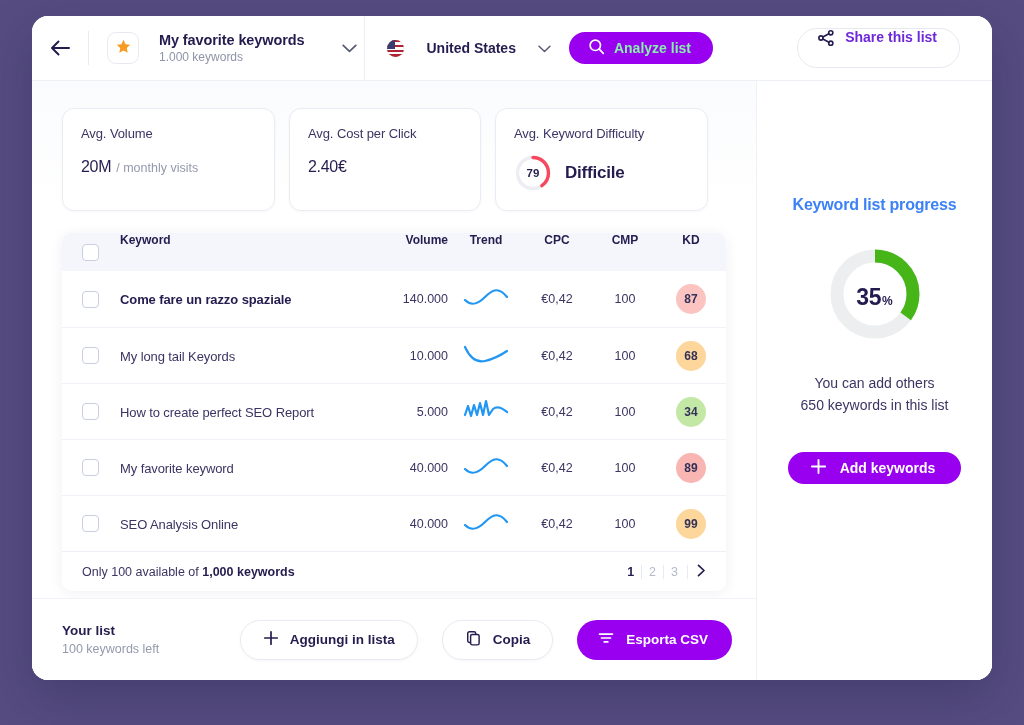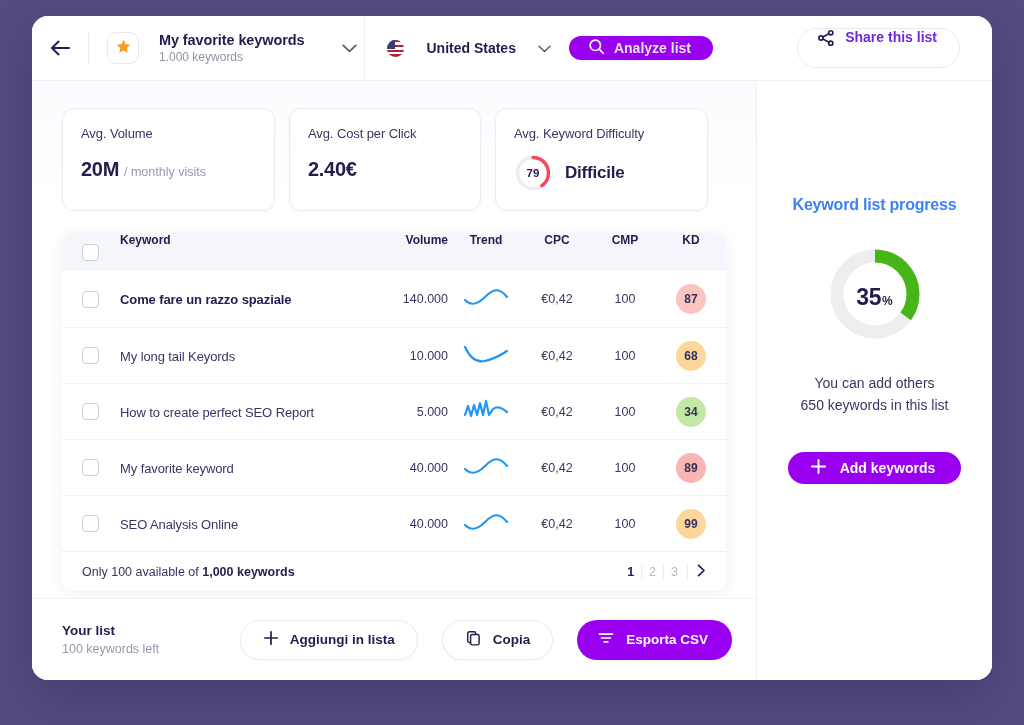--- a/index.html
+++ b/index.html
@@ -137,25 +137,25 @@
   .country-name {
     font-size: 14px;
     font-weight: bold;
     color: #241c4f;
   }
 
   .analyze-btn {
     display: flex;
     align-items: center;
     gap: 9px;
-    height: 24px;
+    height: 32px;
     padding: 0 22px 0 19px;
     border-radius: 21px;
     background: #9900ef;
-    color: #e5e5e5;
+    color: #86efac;
     font-size: 14px;
     font-weight: bold;
     cursor: pointer;
     border: none;
     font-family: inherit;
     margin-left: 4px;
   }
 
   .share-wrap {
     margin-left: auto;
@@ -226,22 +226,22 @@
     font-size: 13px;
     color: #3c3463;
     letter-spacing: -0.1px;
   }
   .stat-value-row {
     margin-top: 17px;
     display: flex;
     align-items: baseline;
   }
   .stat-value {
-    font-size: 20px;
-    font-weight: bold;
+    font-size: 16px;
+    font-weight: normal;
     color: #241c4f;
     letter-spacing: -0.3px;
   }
   .stat-unit {
     font-size: 12.5px;
     color: #9599ad;
     margin-left: 5px;
   }
   .kd-row {
     margin-top: 13px;

